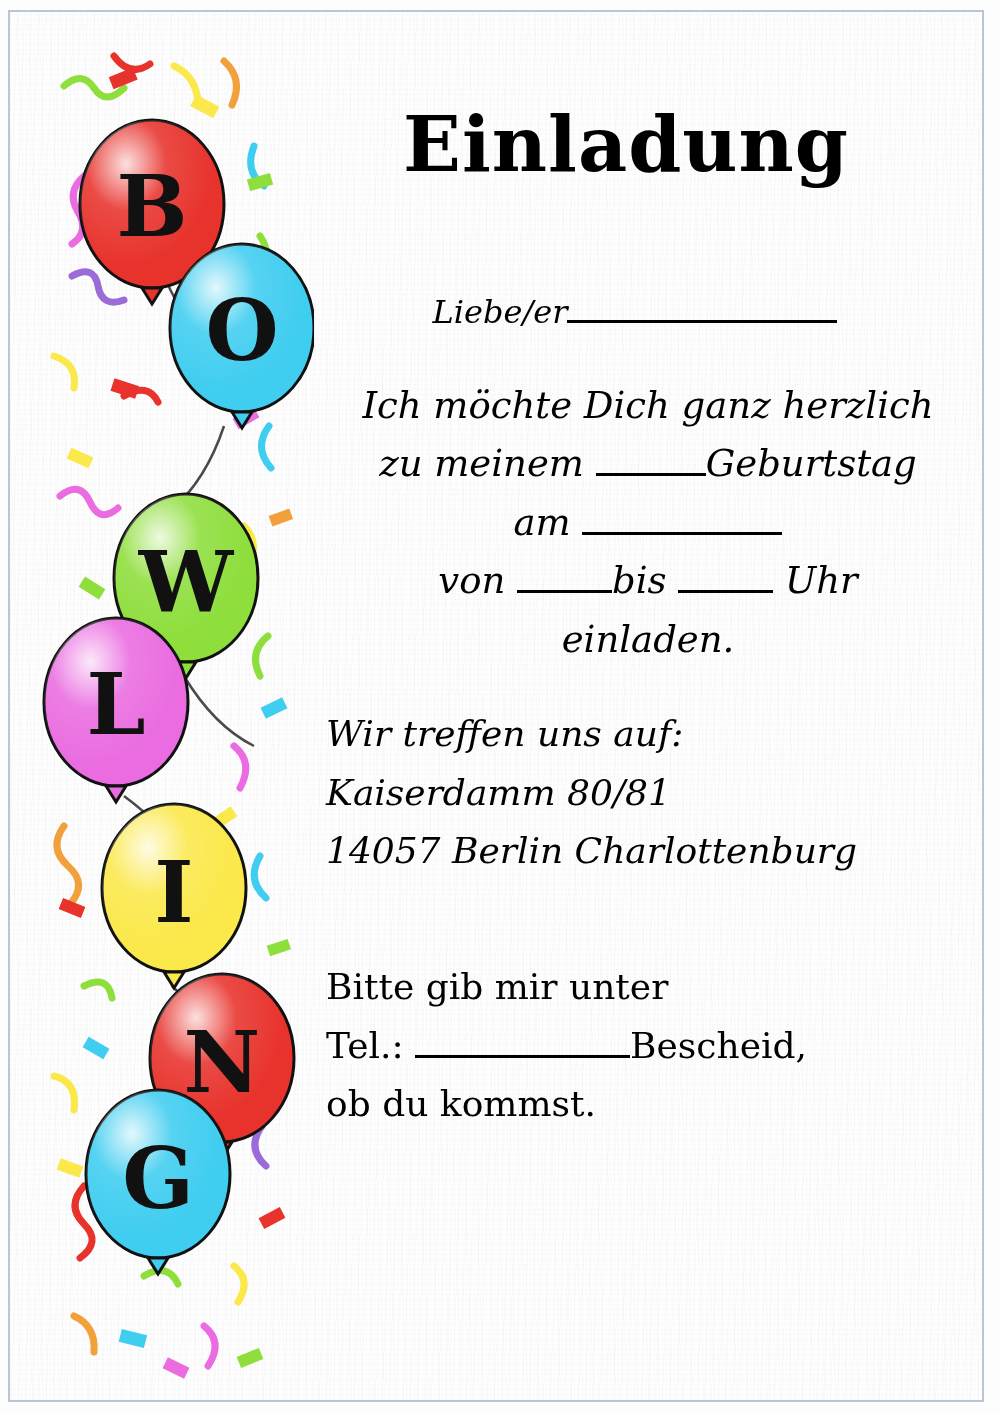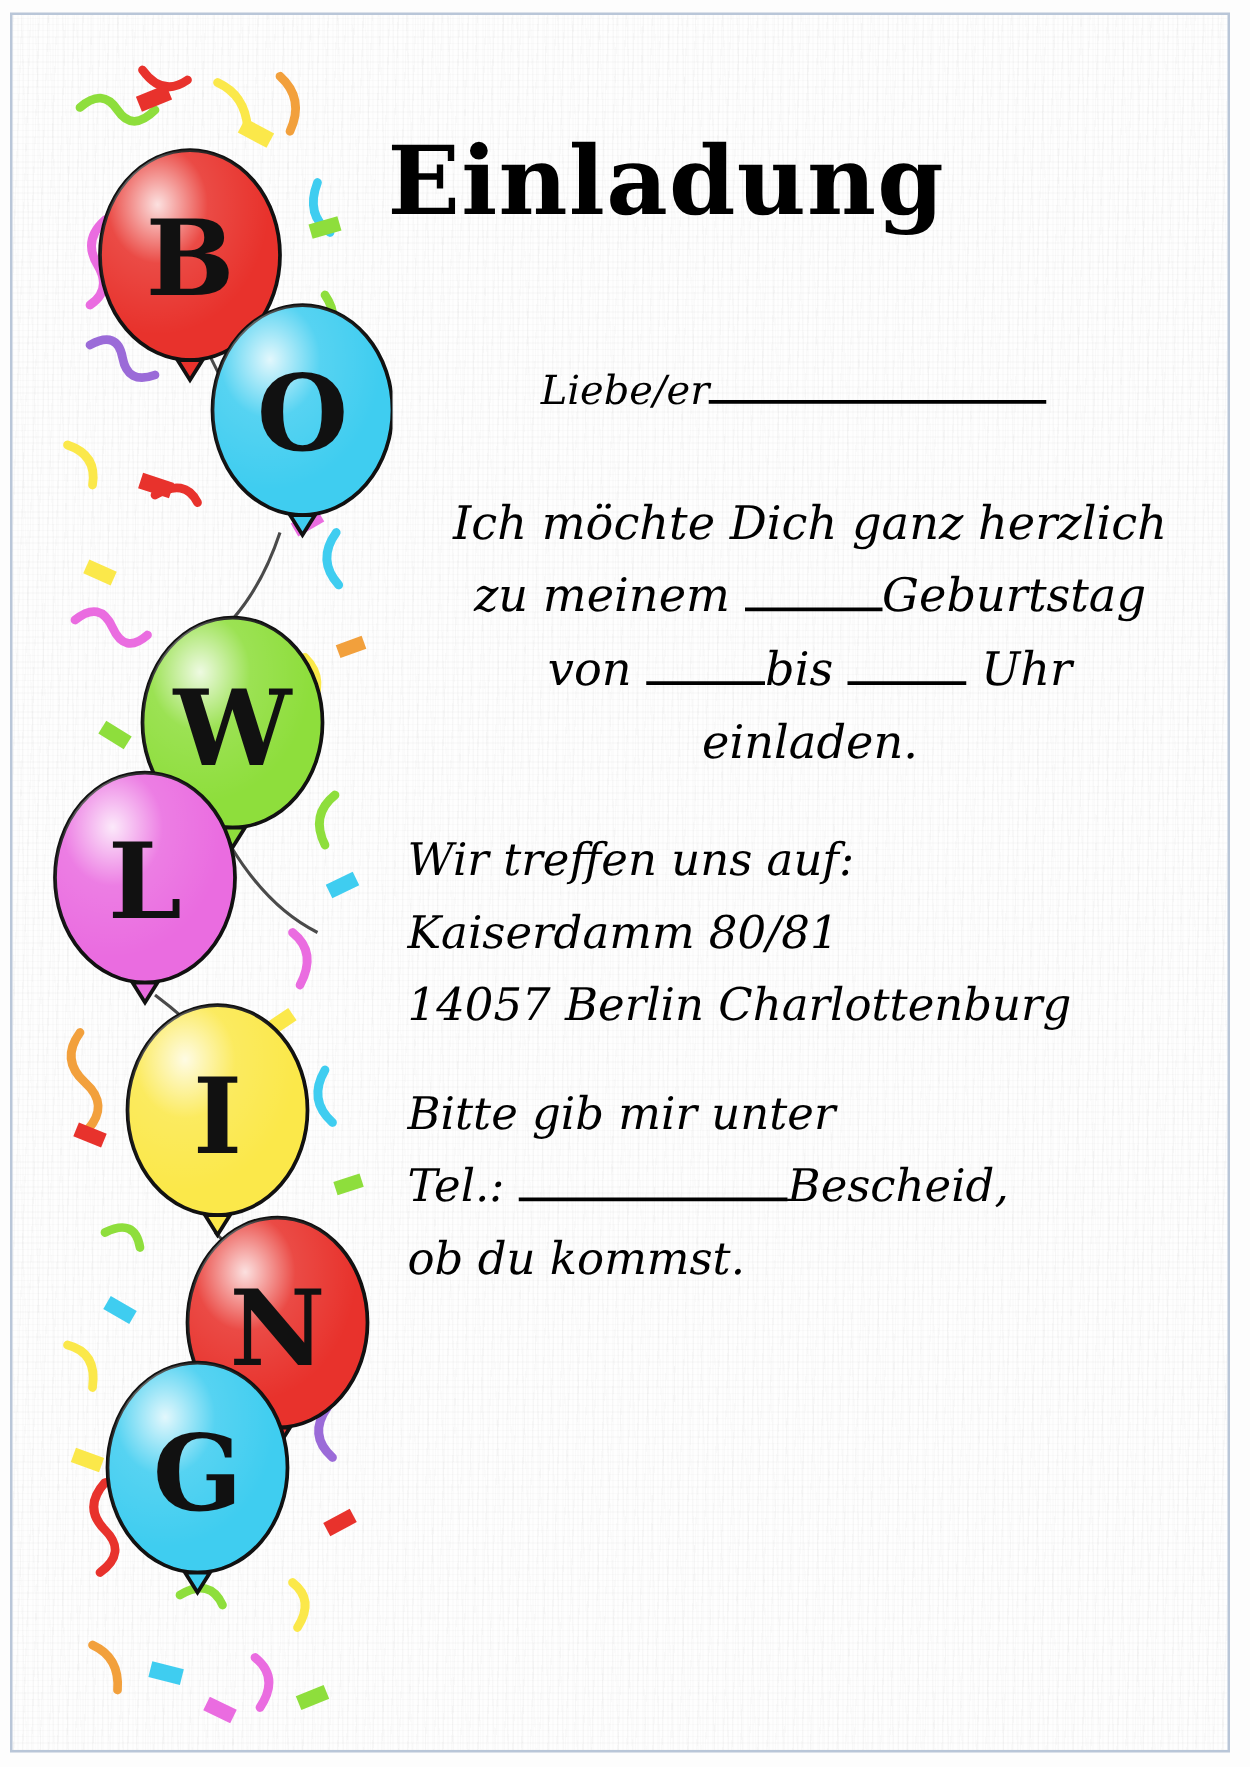--- a/index.html
+++ b/index.html
@@ -71,20 +71,21 @@
   .content {
     position: absolute;
     left: 300px;
     top: 40px;
     width: 660px;
     height: 1330px;
     color: #000;
   }
 
   .title {
+    text-align: center;
     font-family: "DejaVu Serif", serif;
     font-size: 76px;
     font-weight: 700;
     letter-spacing: 1px;
     margin-top: 48px;
     margin-bottom: 0;
     padding-right: 28px;
   }
 
   .salutation {
@@ -101,44 +102,43 @@
     vertical-align: baseline;
   }
   .r-long   { width: 270px; }
   .r-med    { width: 200px; }
   .r-short  { width: 110px; }
   .r-xshort { width: 95px; }
   .r-tel    { width: 215px; }
   .r-gruss  { width: 275px; }
 
   .block-invite {
-    margin-top: 59px;
+    margin-top: 46px;
     text-align: center;
     font-size: 37px;
     font-style: italic;
     font-family: "DejaVu Serif", serif;
     line-height: 1.58;
     padding-left: 16px;
   }
   .block-invite .line { white-space: nowrap; }
 
   .block-place {
     margin-top: 36px;
     margin-left: 16px;
     font-size: 36px;
     font-style: italic;
     font-family: "DejaVu Serif", serif;
     line-height: 1.62;
   }
 
   .block-rsvp {
-    margin-top: 28px;
+    margin-top: 78px;
     margin-left: 16px;
     font-size: 36px;
-    font-style: italic;
     font-family: "DejaVu Serif", serif;
     line-height: 1.62;
   }
 
   .block-sign {
     margin-top: 76px;
     text-align: center;
     font-size: 37px;
     font-style: italic;
     font-family: "DejaVu Serif", serif;
@@ -292,20 +292,24 @@
         <span>Liebe/er</span><span class="rule r-long"></span>
       </div>
 
       <div class="block-invite">
         <div class="line">Ich möchte Dich ganz herzlich</div>
         <div class="line">
           <span>zu meinem</span>
           <span class="rule r-short"></span><span>Geburtstag</span>
         </div>
         <div class="line">
+          <span>am</span>
+          <span class="rule r-med"></span>
+        </div>
+        <div class="line">
           <span>von</span>
           <span class="rule r-xshort"></span><span>bis</span>
           <span class="rule r-xshort"></span>
           <span>Uhr</span>
         </div>
         <div class="line">einladen.</div>
       </div>
 
       <div class="block-place">
         <div>Wir treffen uns auf:</div>

